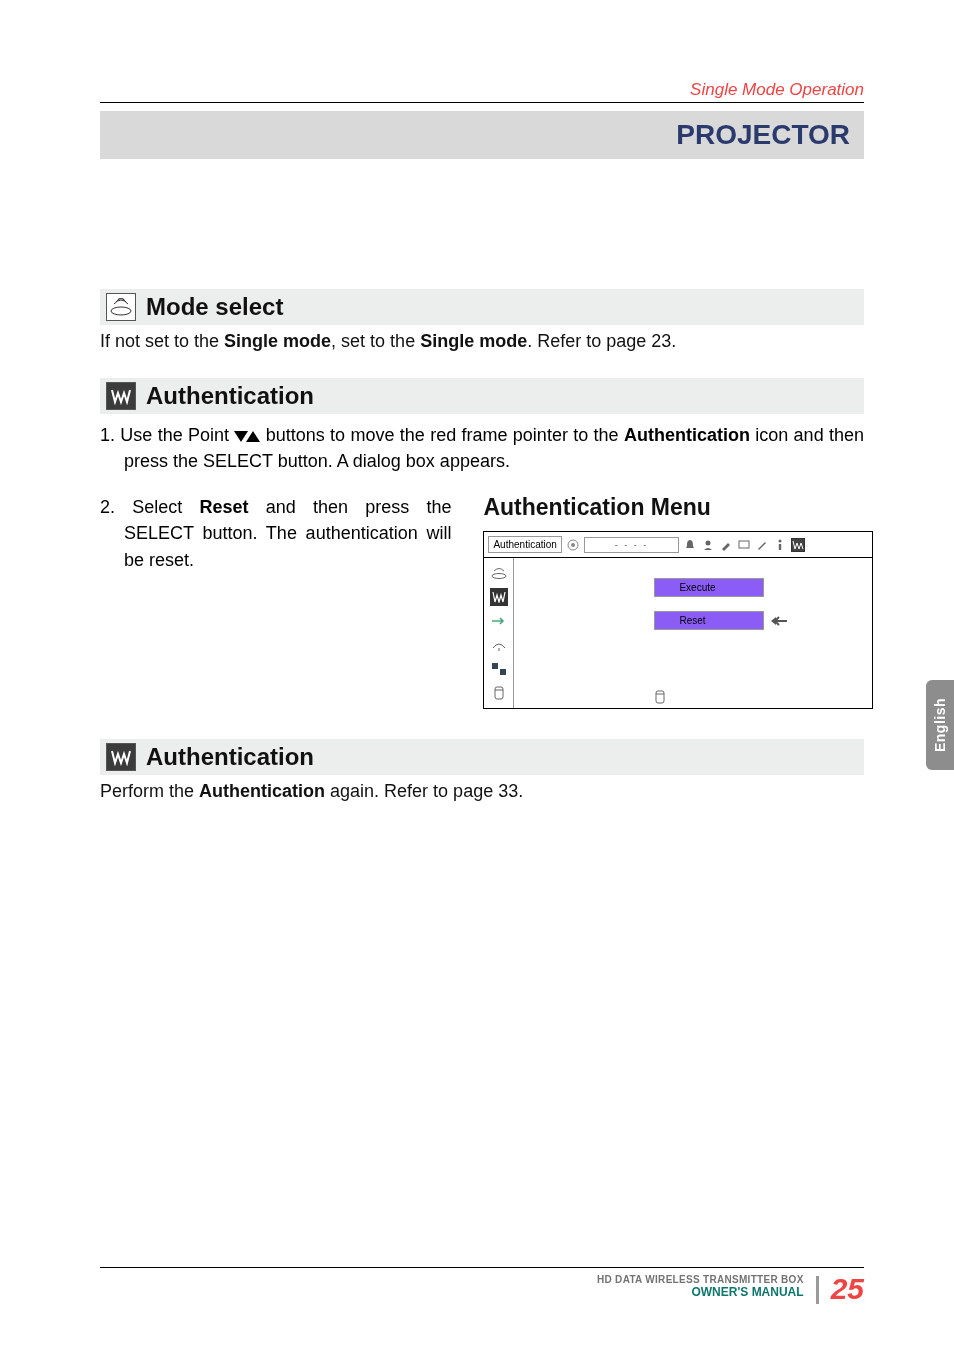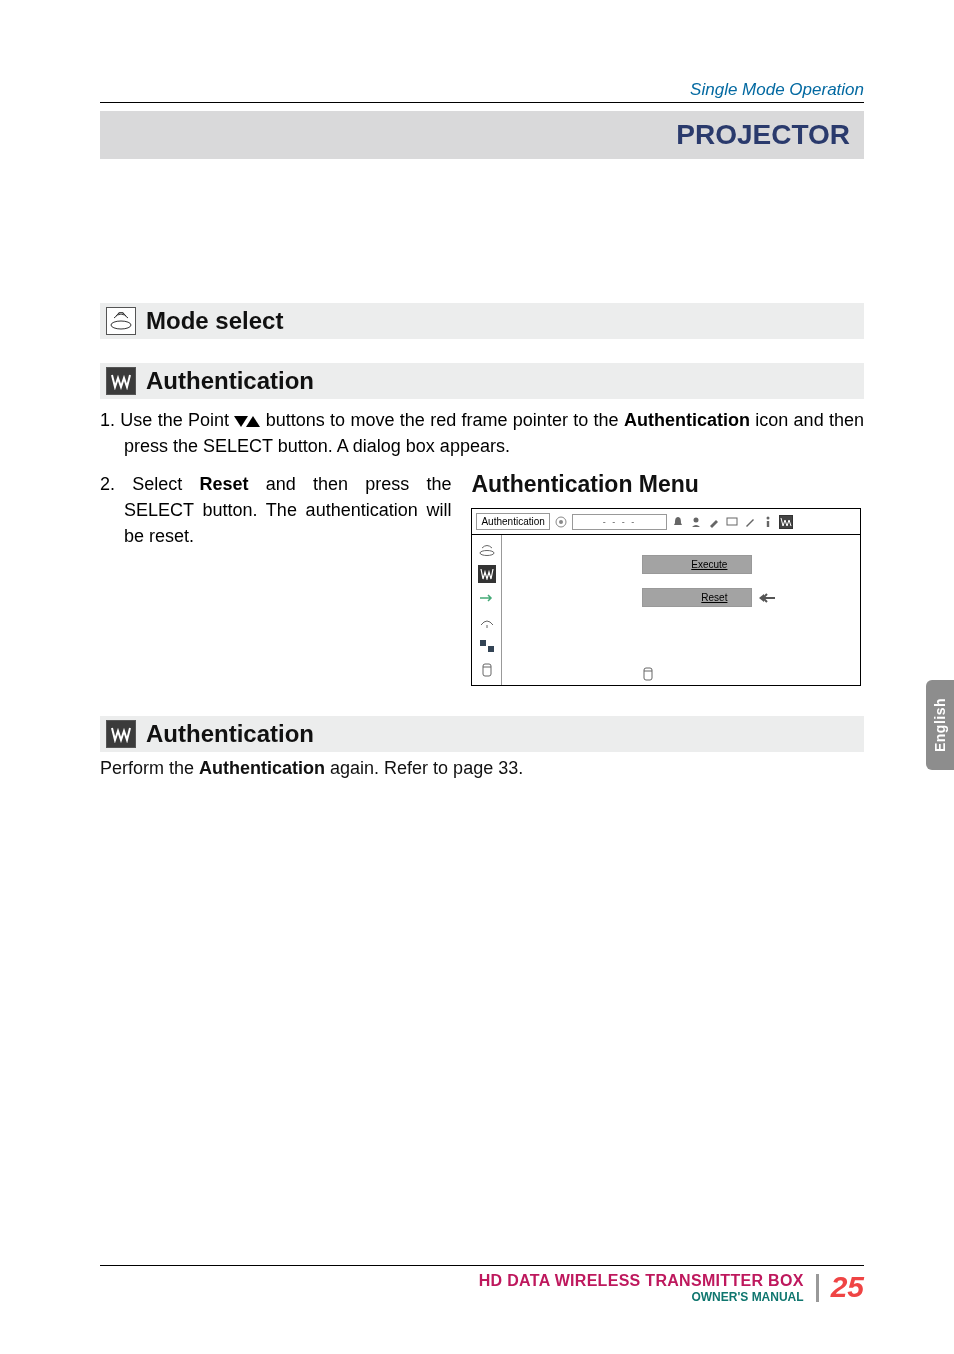--- a/index.html
+++ b/index.html
@@ -18,38 +18,37 @@
   }
   .header-line {
     border-bottom: 1px solid #000;
     padding-bottom: 2px;
     margin-bottom: 8px;
   }
   .header-breadcrumb {
     text-align: right;
     font-style: italic;
     font-size: 17px;
-    color: #0369a1;
+    color: #ef4444;
   }
   .header-bar {
     background: #d9d9da;
     color: #2a3a6c;
     font-weight: 700;
     font-size: 28px;
     text-align: right;
     padding: 8px 14px;
     margin-top: 6px;
   }
   .section-title-bar {
     background: #eceded;
     display: flex;
     align-items: center;
     gap: 10px;
     padding: 4px 6px;
-    margin-top: 14px;
   }
   .icon-box {
     width: 30px;
     height: 28px;
     background: #fff;
     border: 1px solid #555;
     display: flex;
     align-items: center;
     justify-content: center;
   }
@@ -72,22 +71,22 @@
     text-align: justify;
   }
   .step .indent {
     padding-left: 24px;
     display: block;
     text-indent: -24px;
   }
   .bold { font-weight: 700; }
   .columns {
     display: flex;
-    gap: 20px;
-    margin-top: 12px;
+    gap: 32px;
+    margin-top: 20px;
   }
   .col-left { flex: 0 0 46%; }
   .col-right { flex: 1; }
   .auth-menu-title {
     font-weight: 700;
     font-size: 23px;
     margin-bottom: 10px;
     color: #111;
   }
   .menu-screenshot {
@@ -147,25 +146,24 @@
   }
   .menu-main {
     flex: 1;
     padding: 20px 20px 20px 140px;
     position: relative;
   }
   .menu-btn {
     border: 1px solid #999;
     padding: 3px 24px;
     font-size: 10px;
-    text-align: right;
+    text-align: left;
     width: 110px;
     margin-bottom: 14px;
-    background: #a3a3a3;
-    text-decoration: underline;
+    background: #8b5cf6;
   }
   .reset-row {
     display: flex;
     align-items: center;
     gap: 6px;
   }
   .arrow-left {
     width: 18px;
     height: 14px;
   }
@@ -208,22 +206,22 @@
     gap: 10px;
   }
   .footer-text {
     text-align: right;
     display: flex;
     flex-direction: column;
     align-items: flex-end;
   }
   .footer-line1 {
     font-weight: 700;
-    font-size: 16px;
-    color: #be185d;
+    font-size: 10px;
+    color: #737373;
     letter-spacing: 0.3px;
   }
   .footer-line2 {
     font-weight: 700;
     font-size: 12px;
     color: #0f766e;
   }
   .footer-rule {
     width: 3px;
     height: 28px;
@@ -261,20 +259,23 @@
     <span class="icon-box">
       <svg width="22" height="18" viewBox="0 0 22 18">
         <ellipse cx="11" cy="13" rx="10" ry="4" fill="none" stroke="#333" stroke-width="1"></ellipse>
         <path d="M4 6 Q11 -2 18 6" fill="none" stroke="#333" stroke-width="1"></path>
         <path d="M6 4 Q11 -3 16 4" fill="none" stroke="#333" stroke-width="1"></path>
         <path d="M8 2 Q11 -3 14 2" fill="none" stroke="#333" stroke-width="1"></path>
       </svg>
     </span>
     <span class="section-title">Mode select</span>
   </div>
+  <p class="body-text">
+    <span>If not set to the </span><span class="bold">Single mode</span><span>, set to the </span><span class="bold">Single mode</span><span>. Refer to page 23.</span>
+  </p>
 
   <div class="section-title-bar" style="margin-top:24px;">
     <span class="icon-box" style="background:#3b3b3b;">
       <svg width="22" height="18" viewBox="0 0 22 18">
         <path d="M2 3 L5 15 L8 6 L11 15 L14 6 L17 15 L20 3" fill="none" stroke="#fff" stroke-width="2"></path>
       </svg>
     </span>
     <span class="section-title">Authentication</span>
   </div>
 

